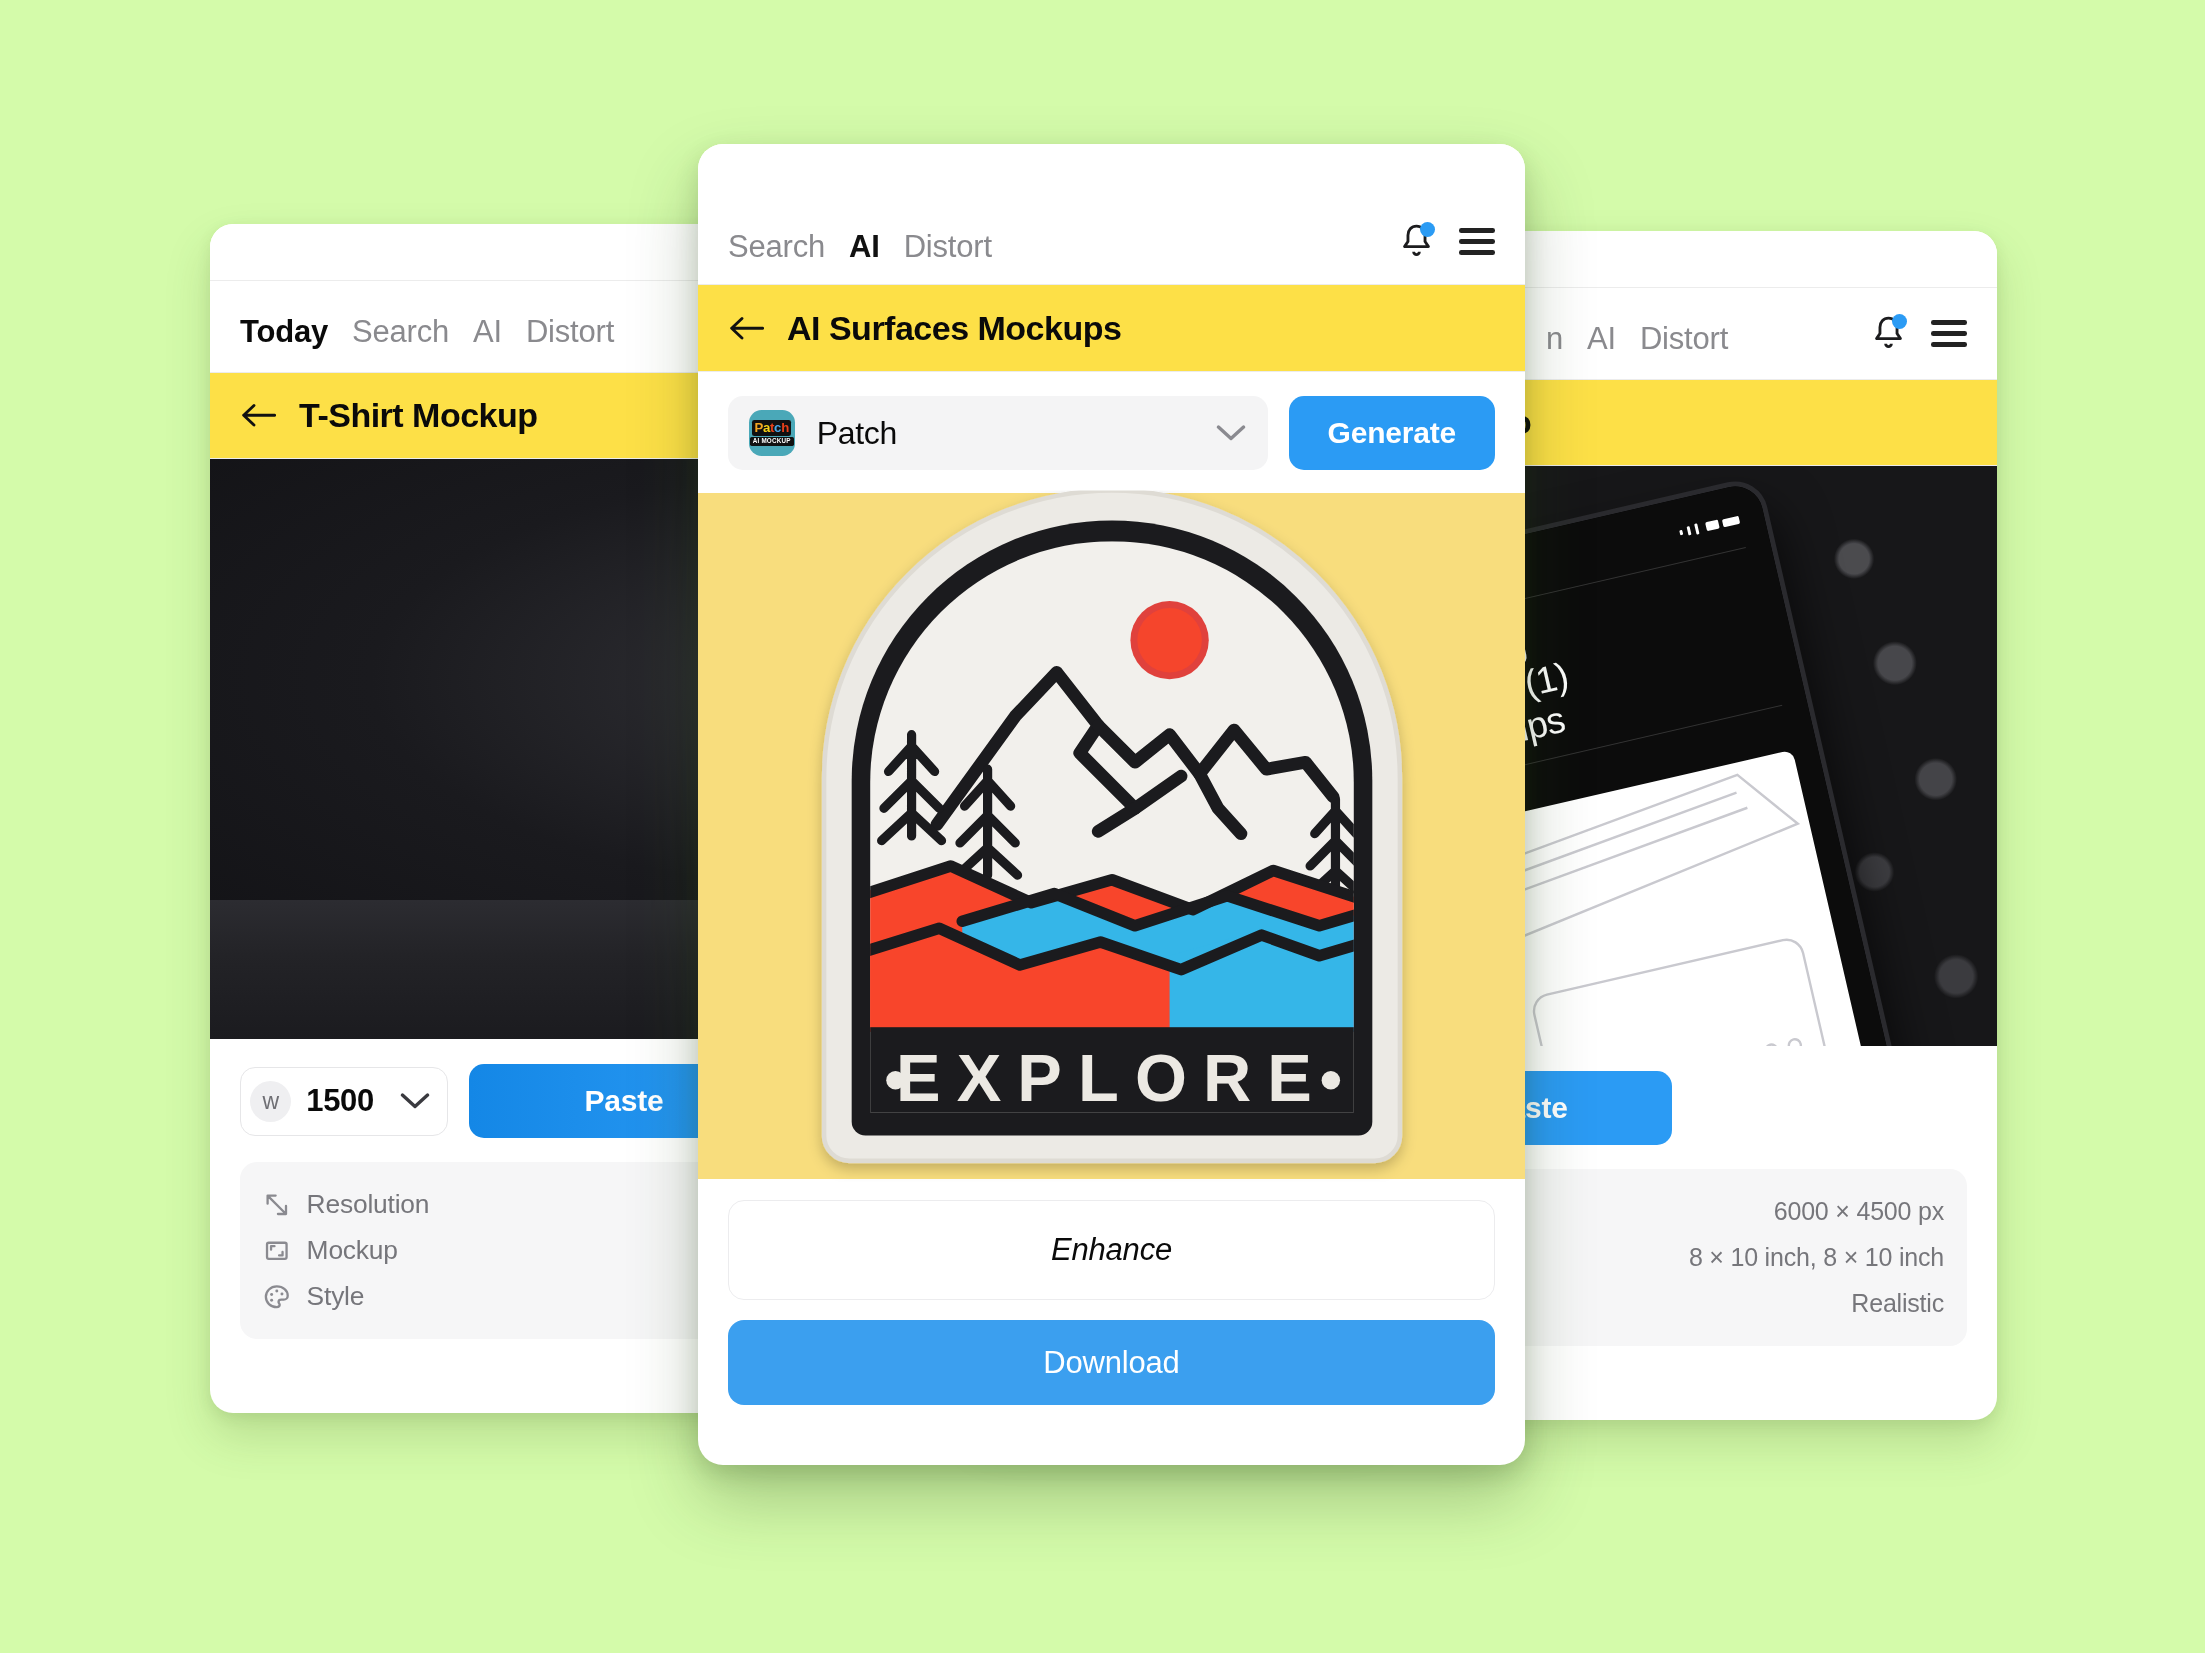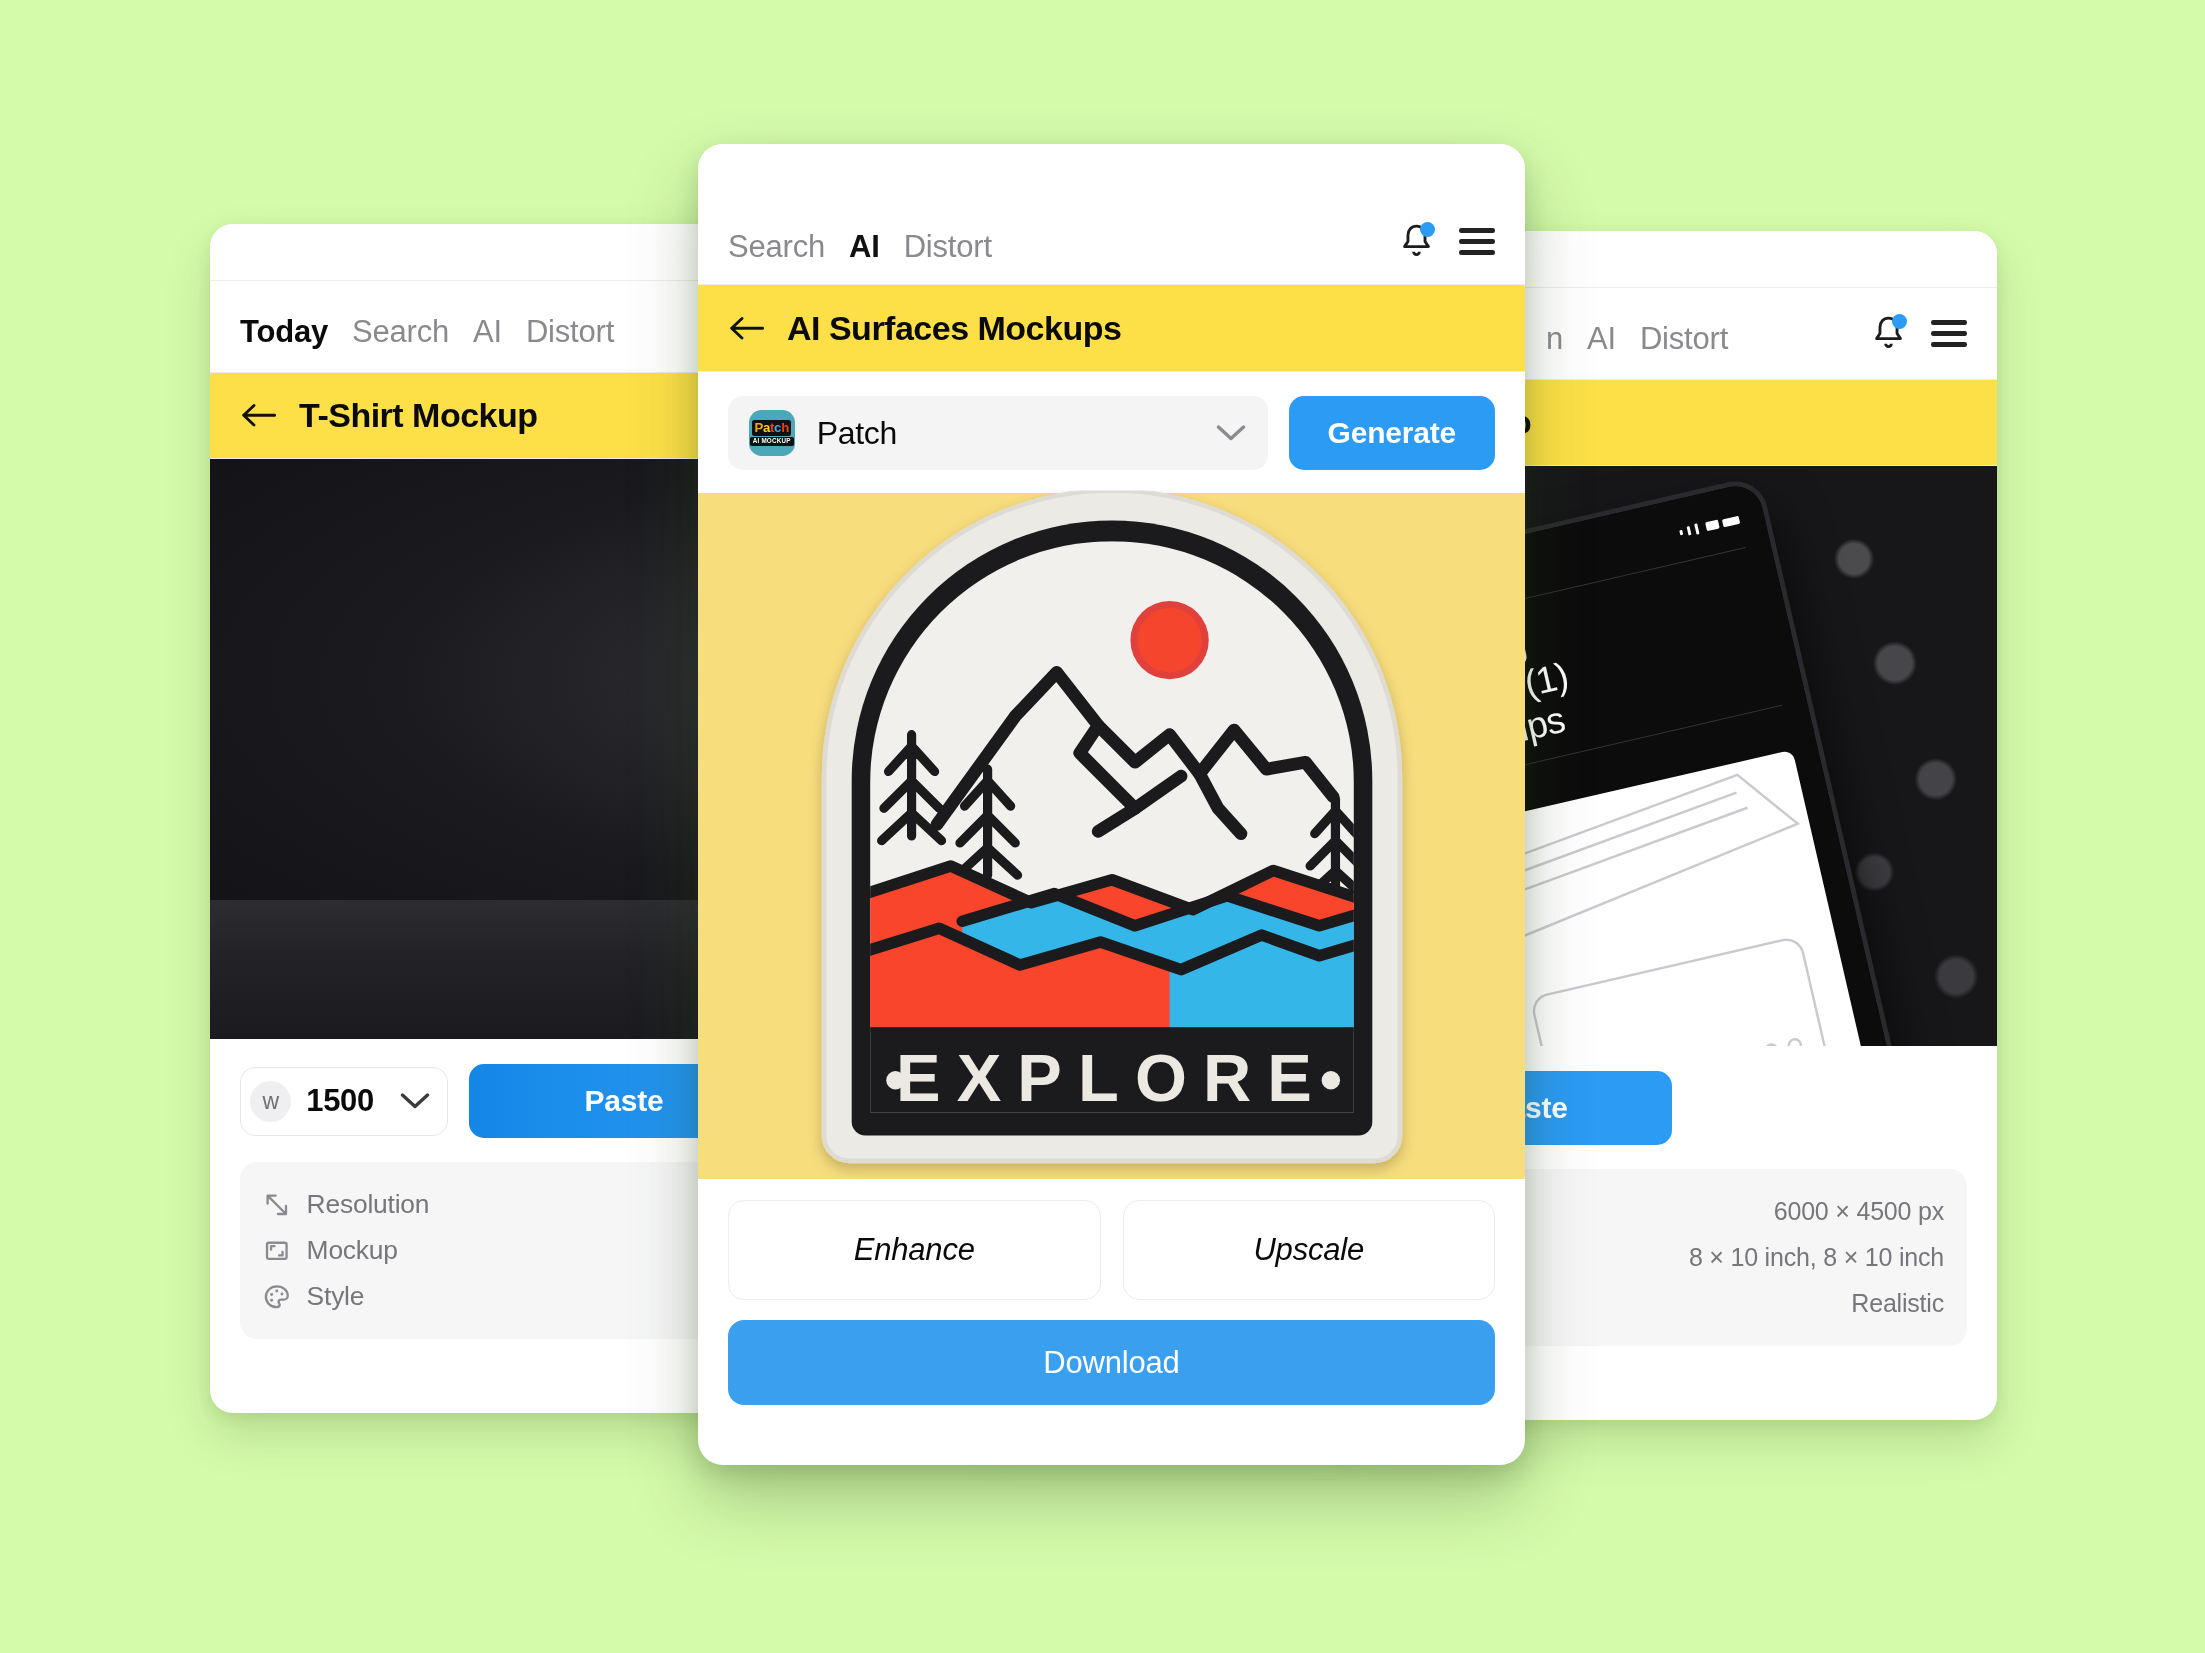--- a/index.html
+++ b/index.html
@@ -678,20 +678,19 @@
 
         <text x="280" y="530" text-anchor="middle" font-family="Liberation Sans, sans-serif" font-size="58" font-weight="700" letter-spacing="14" fill="#ece9e3">EXPLORE</text>
         <circle cx="92" cy="512" r="8" fill="#ece9e3"></circle>
         <circle cx="470" cy="512" r="8" fill="#ece9e3"></circle>
       </svg>
     </div>
 
     <div class="actions">
       <div class="actrow">
         <div class="ghost">Enhance</div>
-        <div class="ghost">Upscale</div>
       </div>
       <div class="downloadbtn">Download</div>
     </div>
   </div>
 
 </div>
 
 
 </body></html>

